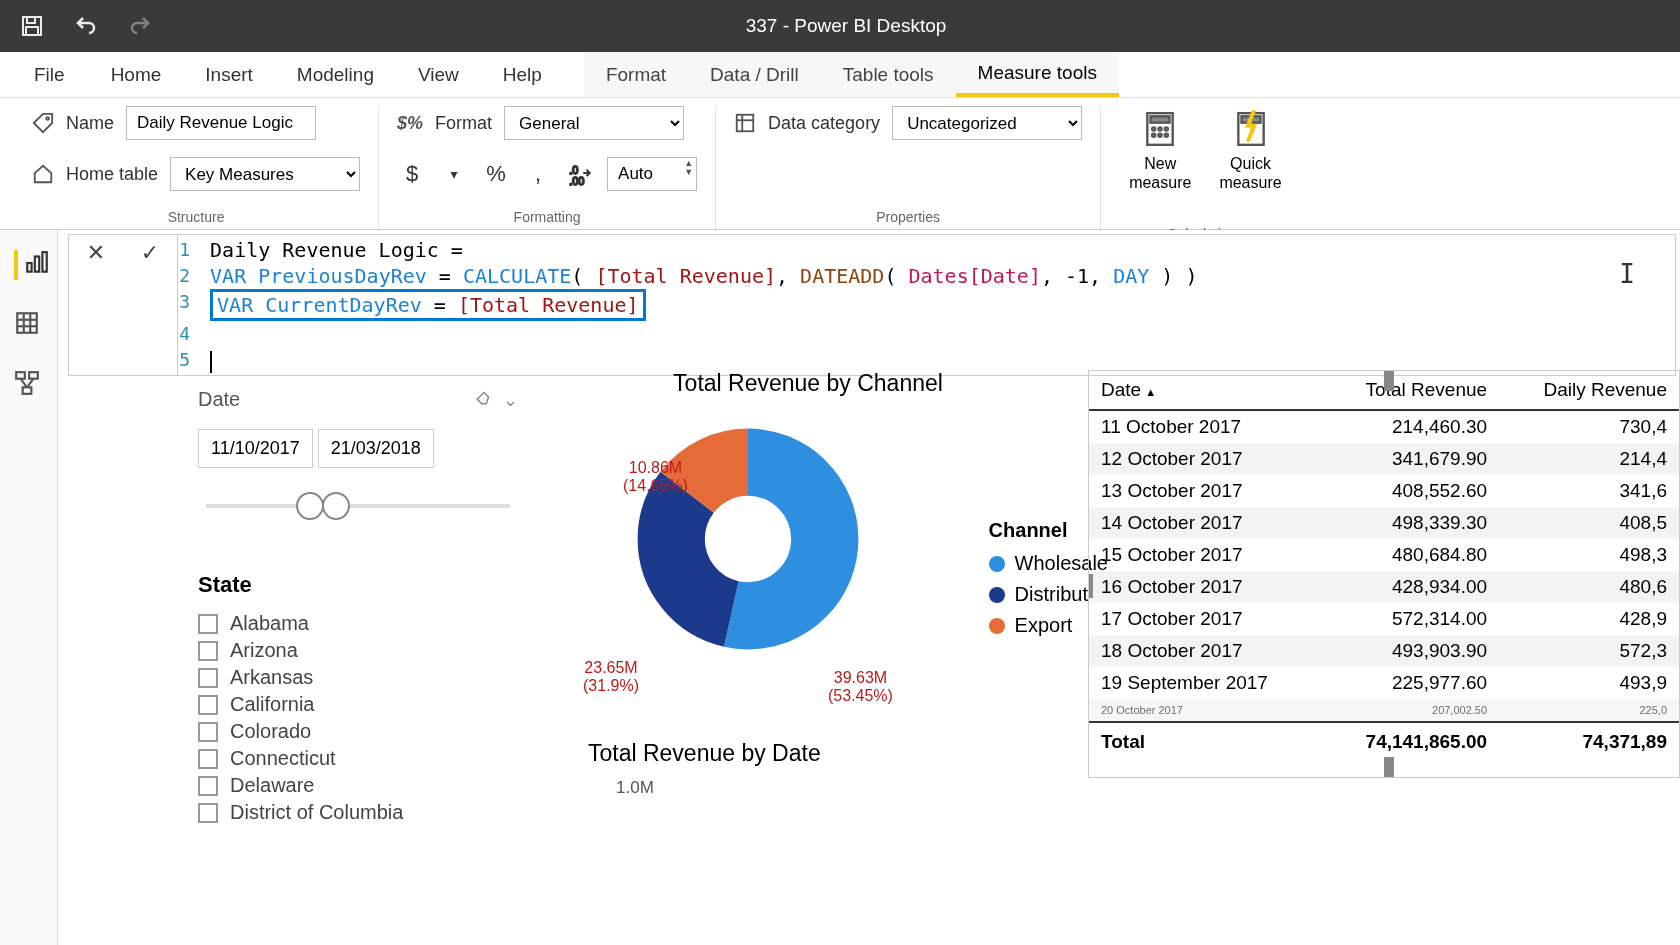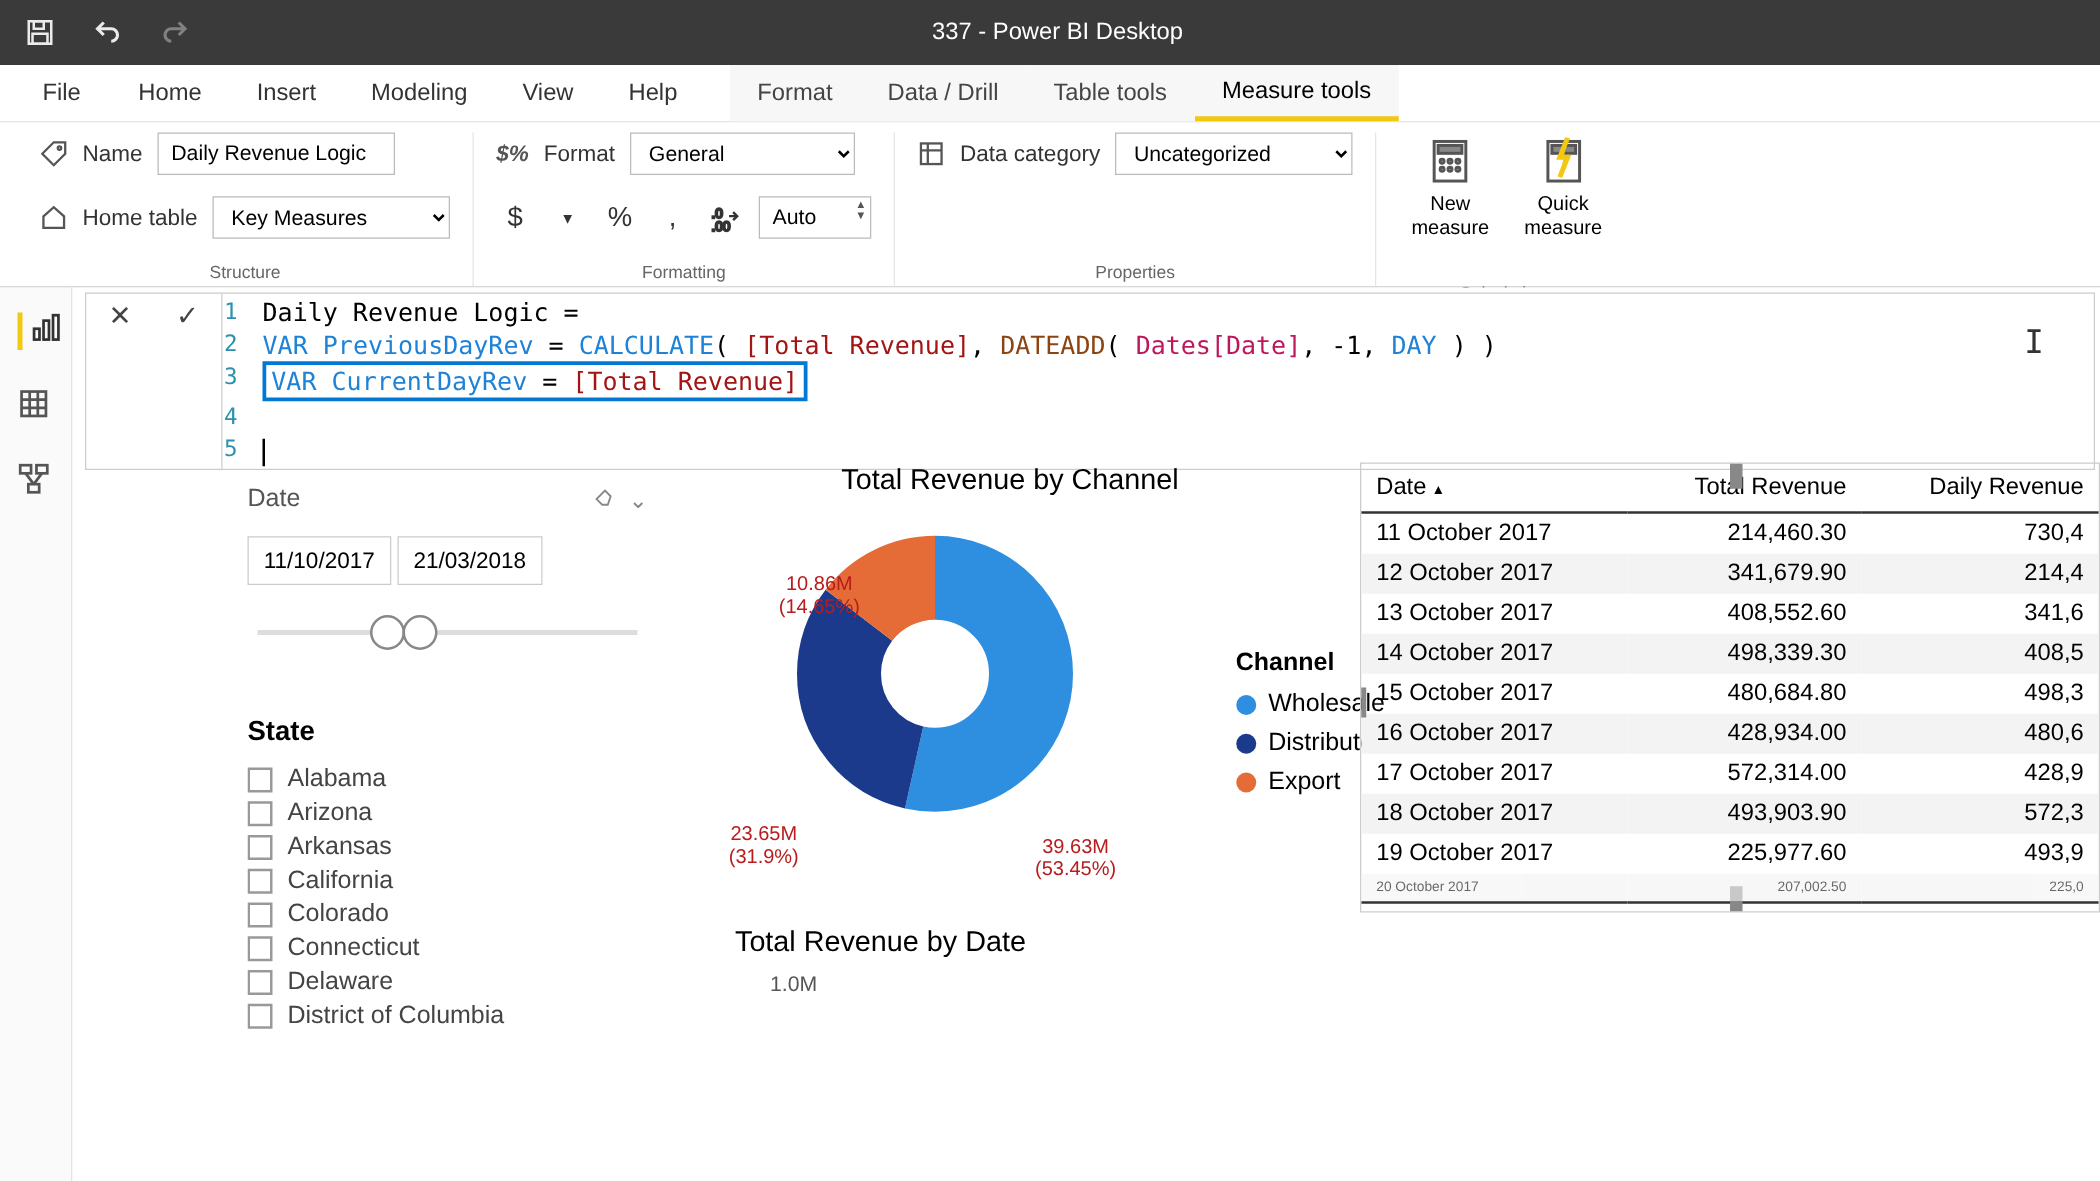--- a/index.html
+++ b/index.html
@@ -80,21 +80,21 @@
 .donut-visual { position: absolute; top: 140px; left: 470px; width: 560px; }
 .donut-title { text-align: center; font-size: 23px; font-weight: 500; margin-bottom: 12px; }
 .donut-area { position: relative; height: 350px; }
 .donut-svg { position: absolute; left: 100px; top: 10px; }
 .donut-label { position: absolute; font-size: 16px; color: #b91c1c; text-align: center; }
 .legend { position: absolute; right: -20px; top: 110px; }
 .legend-title { font-size: 20px; font-weight: 600; margin-bottom: 10px; }
 .legend-item { display: flex; align-items: center; gap: 10px; font-size: 20px; margin-bottom: 8px; }
 .legend-dot { width: 16px; height: 16px; border-radius: 50%; }
 
-.table-visual { position: absolute; top: 140px; left: 1030px; right: 0; height: 360px; border: 1px solid #ccc; overflow: hidden; }
+.table-visual { position: absolute; top: 140px; left: 1030px; right: 0; height: 408px; border: 1px solid #ccc; overflow: hidden; }
 .tbl-handle { position: absolute; width: 10px; height: 24px; background: #888; }
 .tbl { width: 100%; border-collapse: collapse; font-size: 19px; }
 .tbl th { text-align: left; padding: 8px 12px; border-bottom: 2px solid #333; font-weight: 500; white-space: nowrap; }
 .tbl th.num { text-align: right; }
 .tbl td { padding: 5px 12px; white-space: nowrap; }
 .tbl td.num { text-align: right; }
 .tbl tr.alt { background: #f3f3f3; }
 .tbl tr.total td { font-weight: 700; border-top: 2px solid #333; padding-top: 8px; }
 .sort-ind { display: inline-block; font-size: 11px; margin-left: 4px; }
 
@@ -454,21 +454,21 @@
               <td>17 October 2017</td>
               <td class="num">572,314.00</td>
               <td class="num">428,9</td>
             </tr>
             <tr class="alt">
               <td>18 October 2017</td>
               <td class="num">493,903.90</td>
               <td class="num">572,3</td>
             </tr>
             <tr>
-              <td>19 October 2017</td>
+              <td>19 September 2017</td>
               <td class="num">225,977.60</td>
               <td class="num">493,9</td>
             </tr>
             <tr class="alt" style="opacity: 0.6; height: 8px; overflow: hidden;">
               <td style="font-size:11px">20 October 2017</td>
               <td class="num" style="font-size:11px">207,002.50</td>
               <td class="num" style="font-size:11px">225,0</td>
             </tr>
             <tr class="total">
               <td>Total</td>

